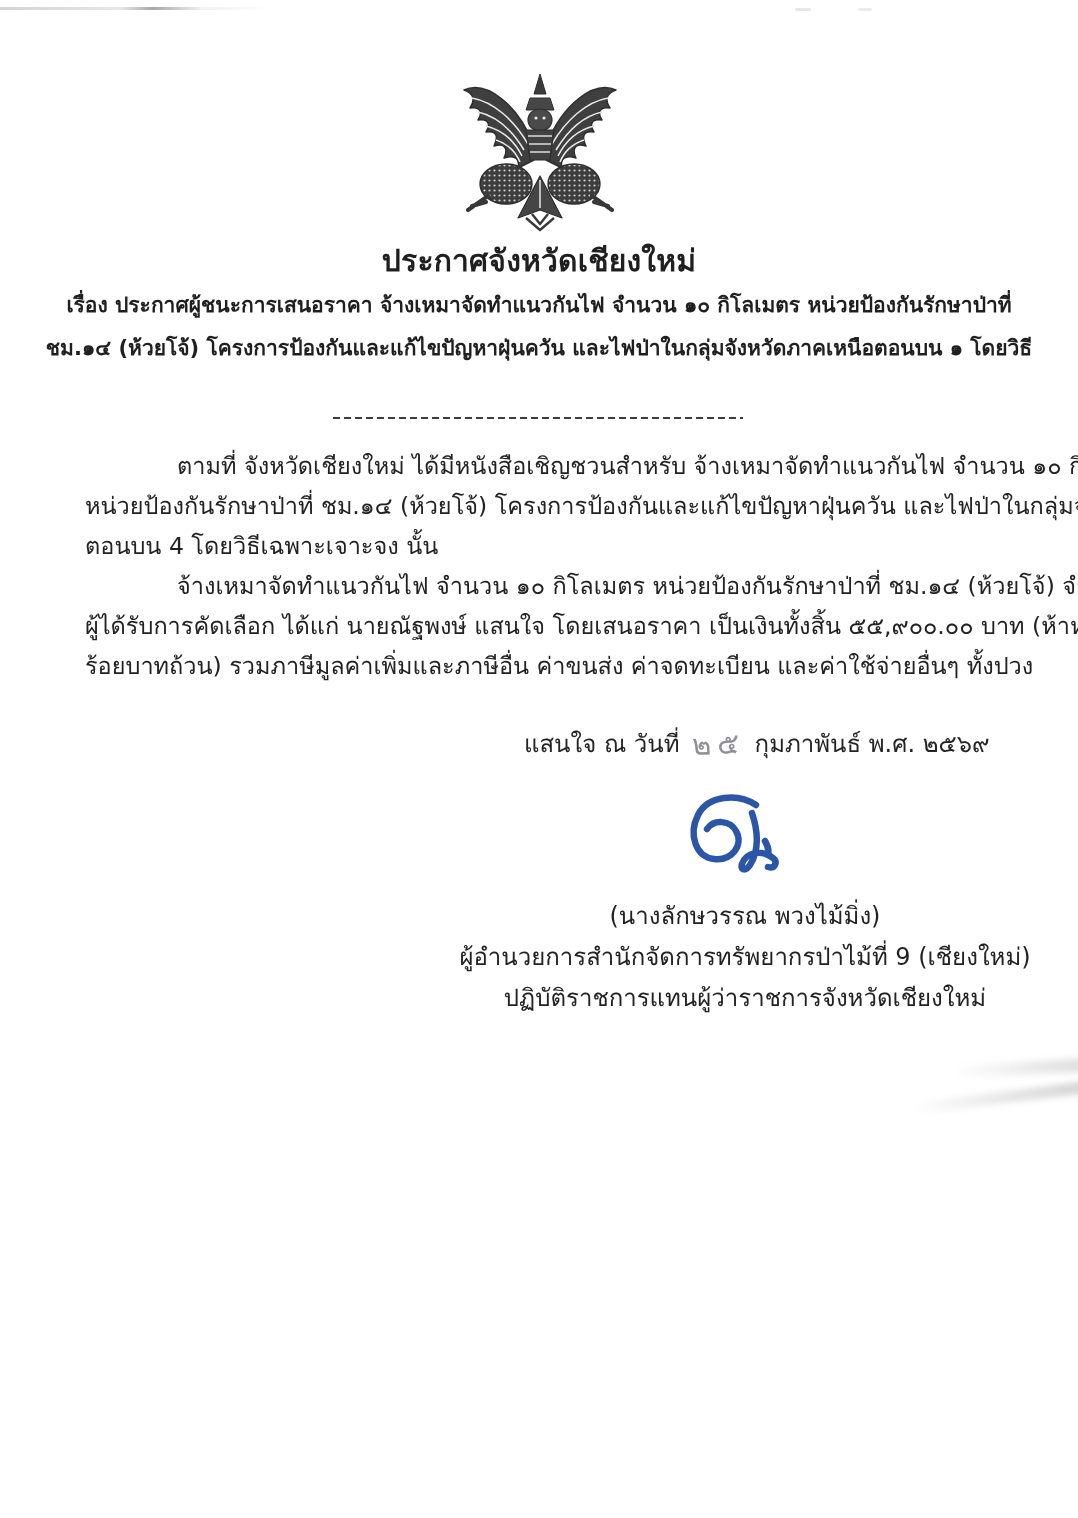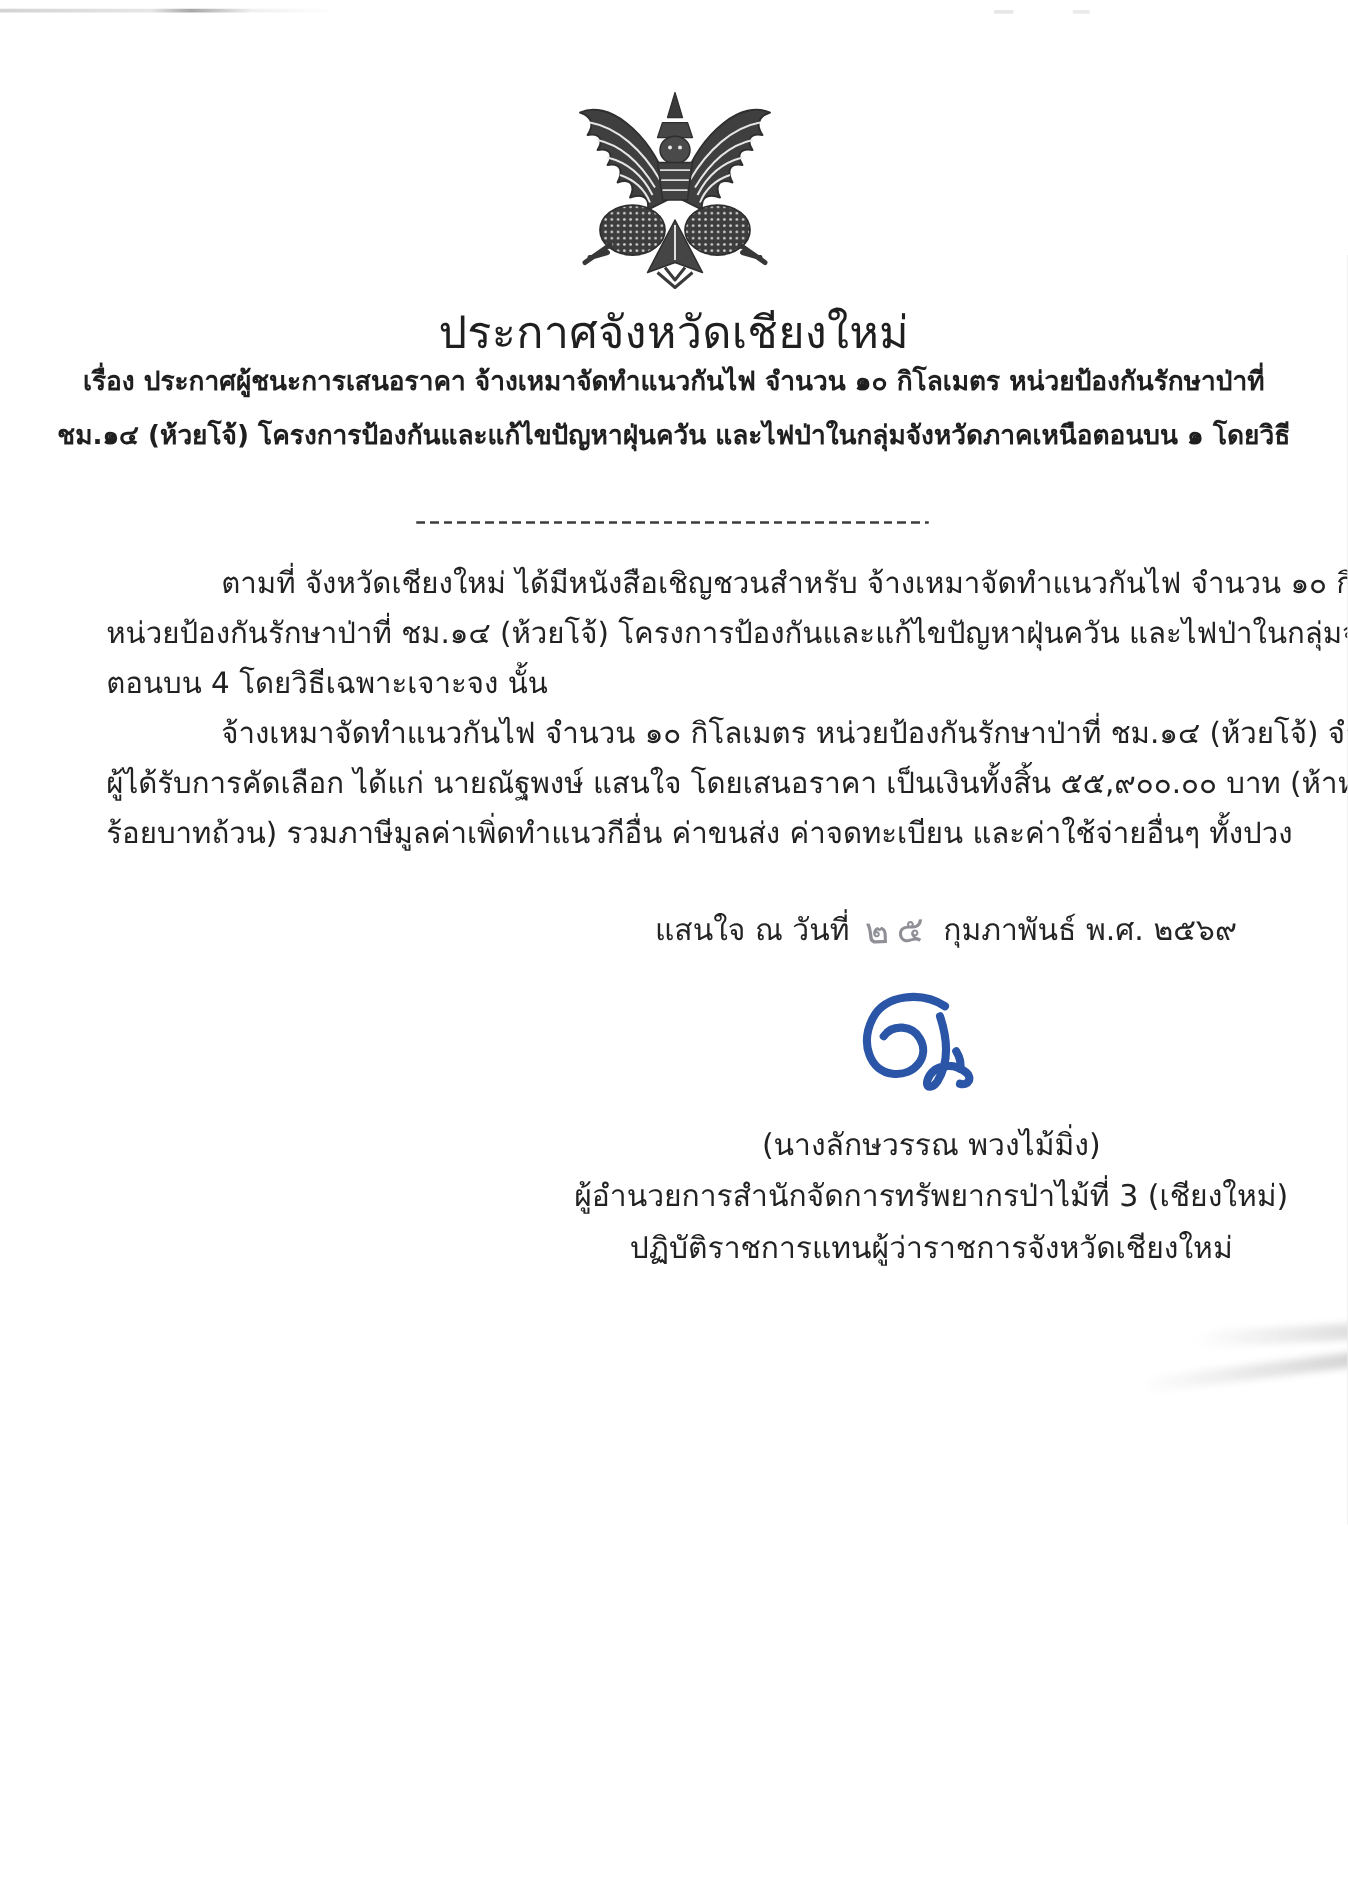--- a/index.html
+++ b/index.html
@@ -28,21 +28,21 @@
   .artifact.br-2{
     top:1092px;right:-8px;width:175px;height:12px;
     background:linear-gradient(90deg,rgba(140,140,140,0),rgba(110,110,110,.5));
     transform:rotate(-7deg);filter:blur(3px);opacity:.6;
   }
   
   .emblem{position:absolute;left:452px;top:68px;width:176px;height:168px;}
   
   .title{
     position:absolute;top:237px;left:0;width:100%;
-    text-align:center;font-size:36px;font-weight:normal;
+    text-align:center;font-size:30px;font-weight:bold;
     letter-spacing:.2px;white-space:nowrap;
   }
   .subject{position:absolute;top:284px;left:0;width:100%;text-align:center;}
   .subject .sline{
     font-size:21px;font-weight:bold;line-height:43px;white-space:nowrap;
   }
   .sep{
     position:absolute;top:417px;left:333px;width:410px;height:2px;
     background:repeating-linear-gradient(90deg,#3c3c3c 0 7px,transparent 7px 11px);
   }
@@ -126,34 +126,34 @@
   </div>
 
   <div class="sep"></div>
 
   <div class="bodytext">
     <div class="bline indent">ตามที่ จังหวัดเชียงใหม่ ได้มีหนังสือเชิญชวนสำหรับ จ้างเหมาจัดทำแนวกันไฟ จำนวน ๑๐ กิโลเมตร</div>
     <div class="bline">หน่วยป้องกันรักษาป่าที่ ชม.๑๔ (ห้วยโจ้) โครงการป้องกันและแก้ไขปัญหาฝุ่นควัน และไฟป่าในกลุ่มจังหวัดภาคเหนือ</div>
     <div class="bline">ตอนบน 4 โดยวิธีเฉพาะเจาะจง  นั้น</div>
     <div class="bline indent">จ้างเหมาจัดทำแนวกันไฟ จำนวน ๑๐ กิโลเมตร หน่วยป้องกันรักษาป่าที่ ชม.๑๔ (ห้วยโจ้) จำนวน ๑ งาน</div>
     <div class="bline">ผู้ได้รับการคัดเลือก ได้แก่ นายณัฐพงษ์ แสนใจ โดยเสนอราคา เป็นเงินทั้งสิ้น ๕๕,๙๐๐.๐๐ บาท (ห้าหมื่นห้าพันเก้า</div>
-    <div class="bline">ร้อยบาทถ้วน) รวมภาษีมูลค่าเพิ่ดทำแนวกีอื่น ค่าขนส่ง ค่าจดทะเบียน และค่าใช้จ่ายอื่นๆ ทั้งปวง</div>
+    <div class="bline">ร้อยบาทถ้วน) รวมภาษีมูลค่าเพิ่มและภาษีอื่น ค่าขนส่ง ค่าจดทะเบียน และค่าใช้จ่ายอื่นๆ ทั้งปวง</div>
   </div>
 
   <div class="dateline">
     <span>แสนใจ ณ วันที่</span><span class="handwritten">๒๕</span><span>กุมภาพันธ์ พ.ศ. ๒๕๖๙</span>
   </div>
 
   <svg class="signature" viewBox="0 0 120 95" xmlns="http://www.w3.org/2000/svg">
     <g fill="none" stroke="#2b56a8" stroke-width="6.5" stroke-linecap="round" stroke-linejoin="round">
       <path d="M84 14 C66 2 36 4 26 24 C16 44 24 66 42 68 C60 70 72 54 64 40 C58 29 42 28 35 38"></path>
       <path d="M80 22 C86 40 88 58 78 74 C74 80 68 80 70 73 C74 61 90 58 101 67 C106 71 103 78 96 76"></path>
       <path d="M93 50 C96 55 97 60 96 64"></path>
     </g>
   </svg>
 
   <div class="sigblock">
     <div class="sigline">(นางลักษวรรณ พวงไม้มิ่ง)</div>
-    <div class="sigline">ผู้อำนวยการสำนักจัดการทรัพยากรป่าไม้ที่ 3 (เชียงใหม่)</div>
+    <div class="sigline">ผู้อำนวยการสำนักจัดการทรัพยากรป่าไม้ที่ 9 (เชียงใหม่)</div>
     <div class="sigline">ปฏิบัติราชการแทนผู้ว่าราชการจังหวัดเชียงใหม่</div>
   </div>
 
 </div>
 
 </body></html>

